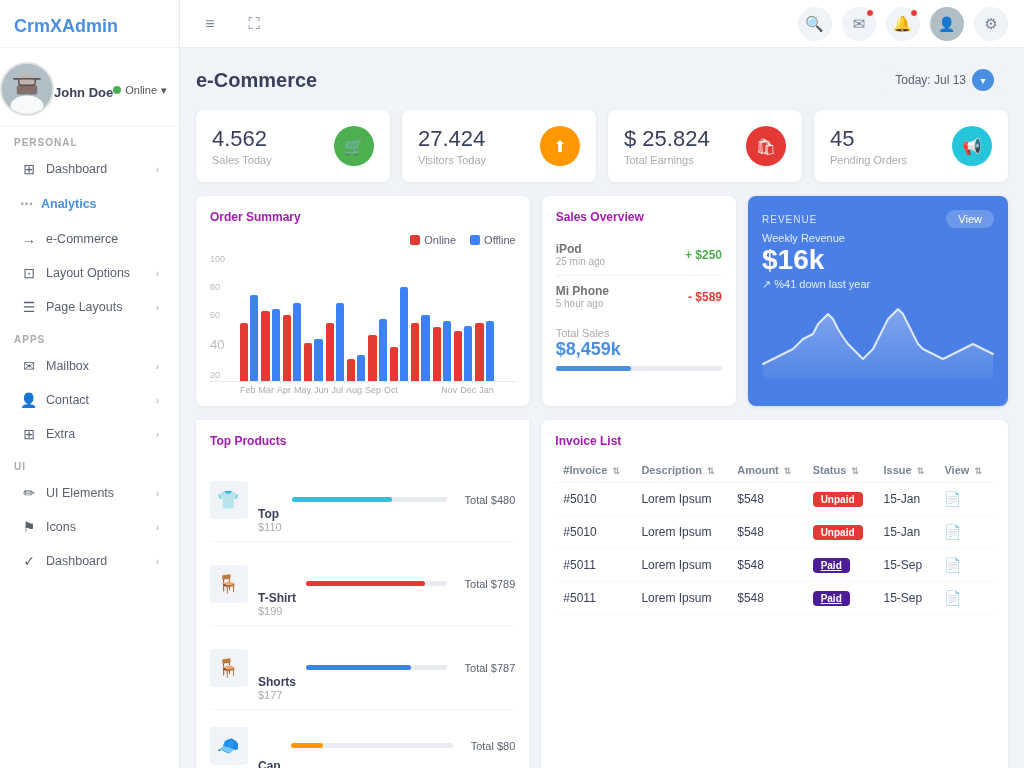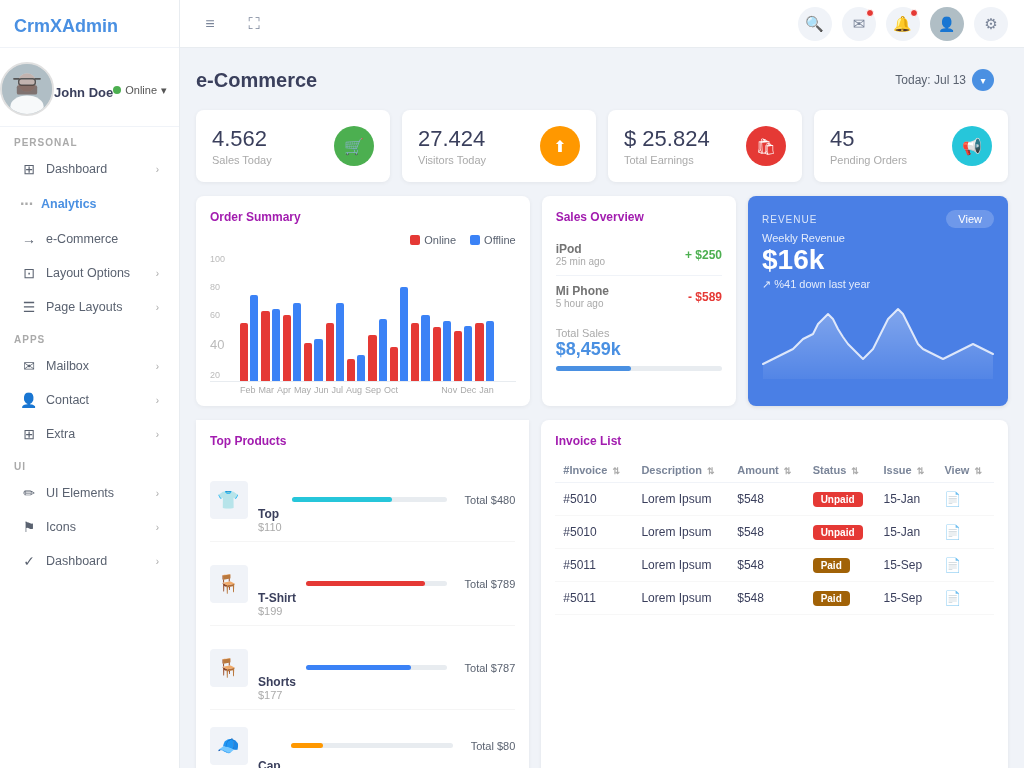--- a/index.html
+++ b/index.html
@@ -135,21 +135,21 @@
     .product-total { font-size: 11px; color: #5a6270; white-space: nowrap; margin-left: 8px; }
 
     
     .invoice-list { background: #fff; border-radius: 8px; padding: 14px; box-shadow: 0 1px 4px rgba(0,0,0,0.06); }
     .invoice-table { width: 100%; border-collapse: collapse; margin-top: 8px; }
     .invoice-table th { font-size: 11px; color: #7a8599; font-weight: 600; padding: 6px 8px; border-bottom: 1px solid #f0f3f8; text-align: left; }
     .invoice-table td { font-size: 12px; color: #3a3f5c; padding: 8px 8px; border-bottom: 1px solid #f7f7f7; }
     .sort-icon { font-size: 9px; color: #aaa; margin-left: 2px; }
     .status-badge { border-radius: 4px; padding: 2px 8px; font-size: 10px; font-weight: 600; color: #fff; }
     .status-unpaid { background: #e53935; }
-    .status-paid { background: #a16207; }
+    .status-paid { background: #4c1d95; text-decoration: underline; }
     .view-icon { color: #aaa; font-size: 14px; cursor: pointer; }
 
     
     ::-webkit-scrollbar { width: 5px; }
     ::-webkit-scrollbar-thumb { background: #ddd; border-radius: 3px; }
   </style>
 </head>
 <body>
 
 <div id="sidebar">

